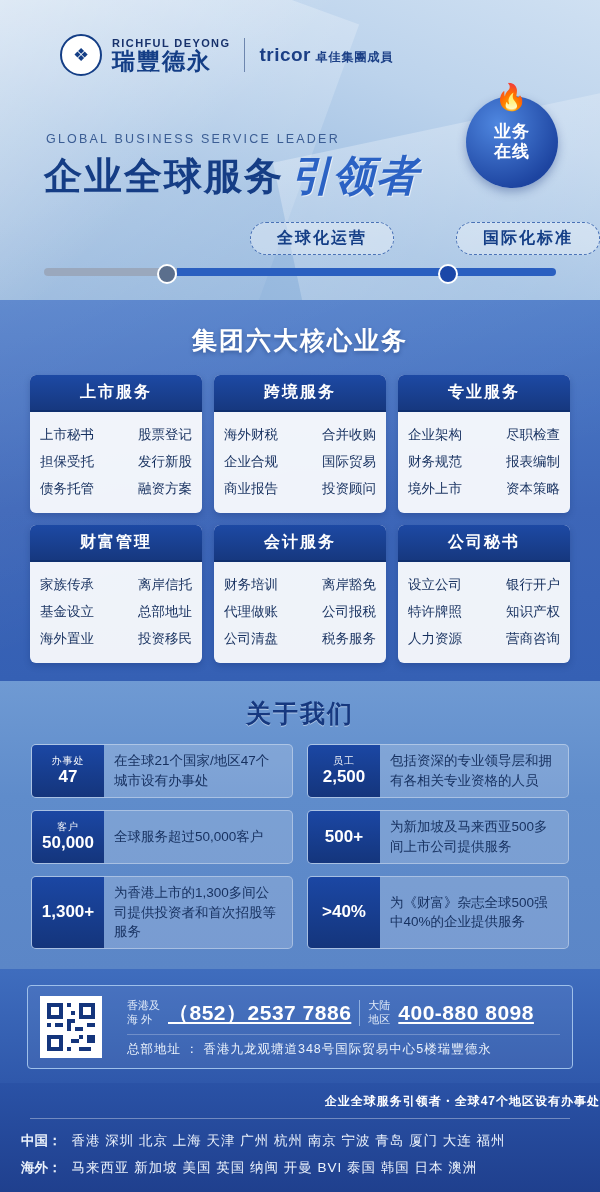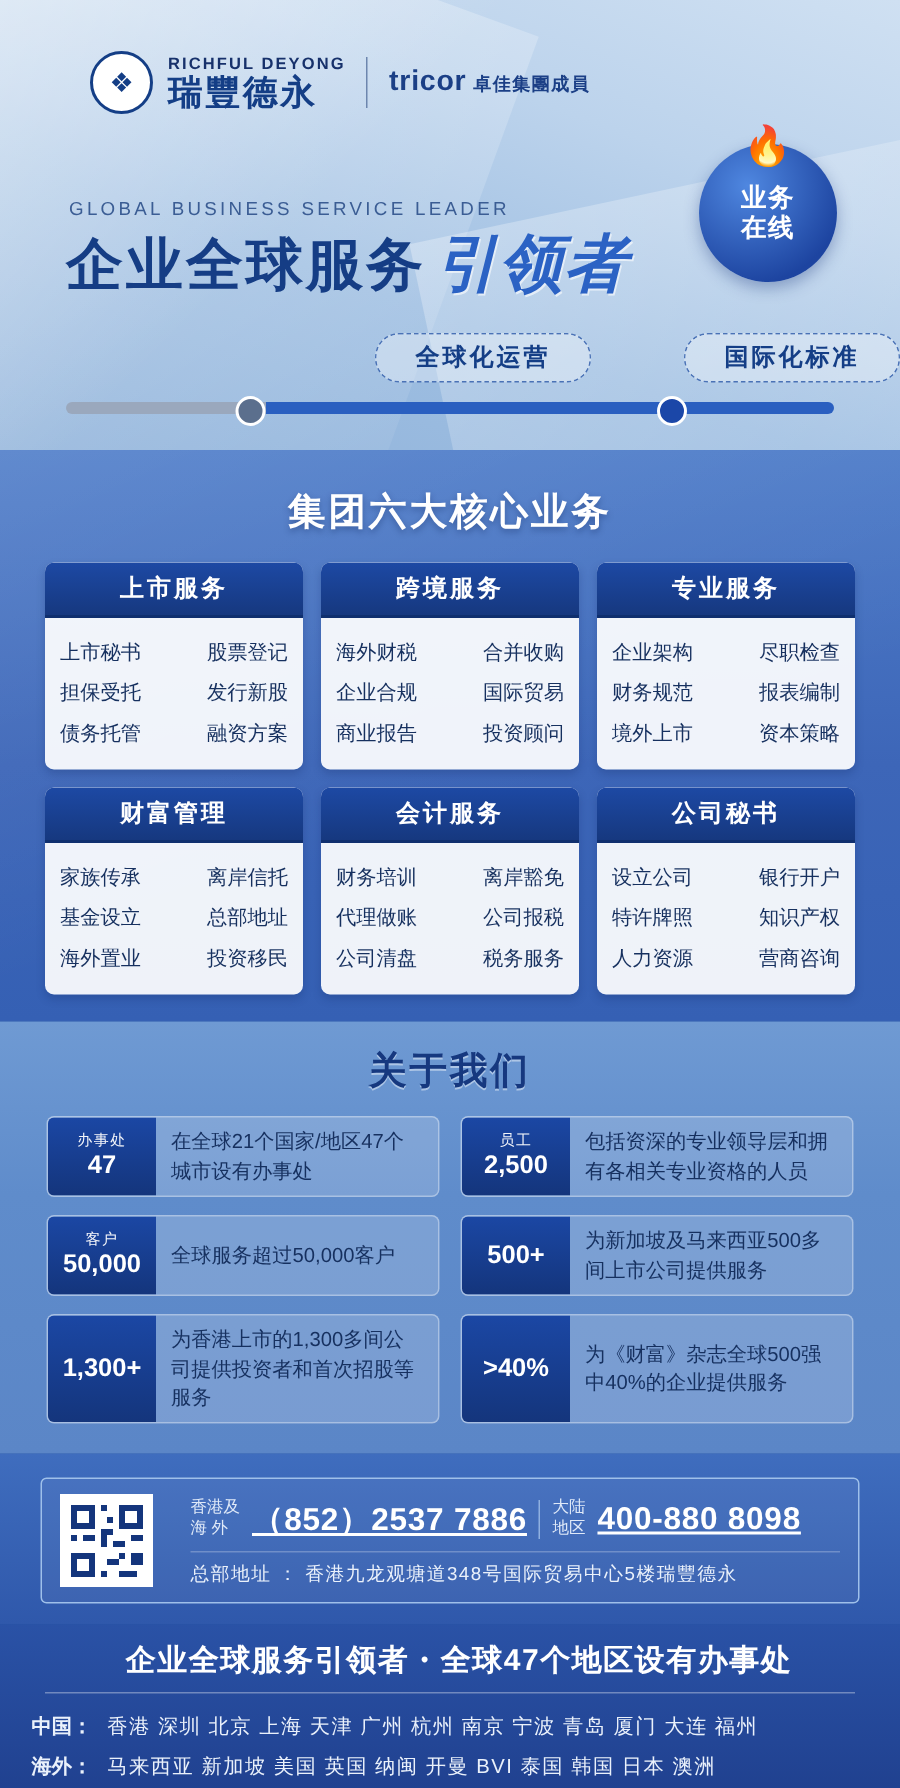--- a/index.html
+++ b/index.html
@@ -137,21 +137,21 @@
   .cl-lab{font-size:11px;line-height:1.25;color:#dfe9f8;}
   .cl-phone{font-size:21px;font-weight:bold;letter-spacing:.5px;text-decoration:underline;}
   .cl-div{width:1px;height:26px;background:#8fb0e0;}
   .cline2{margin-top:7px;color:#eaf1fb;font-size:12.5px;letter-spacing:1px;border-top:1px solid rgba(255,255,255,.25);padding-top:6px;}
 
   
   .footer{
     background:linear-gradient(180deg,#2a52a6 0%, #1f3f8d 100%);
     padding:10px 0 14px;color:#fff;
   }
-  .f-title{text-align:center;font-size:20px;font-weight:bold;letter-spacing:1px;padding-bottom:8px;margin-left:12px;}
+  .f-title{text-align:right;font-size:12px;font-weight:bold;letter-spacing:1px;padding-bottom:8px;margin-left:12px;}
   .f-rule{width:540px;height:1px;background:rgba(255,255,255,.35);margin:0 auto 9px;}
   .f-row{display:flex;gap:10px;padding:2px 21px;font-size:13.5px;line-height:1.7;color:#eaf1fb;}
   .f-row .k{font-weight:bold;white-space:nowrap;}
   .f-row .v{letter-spacing:1px;}
 </style>
 </head>
 <body>
 
 <div class="page">
 

